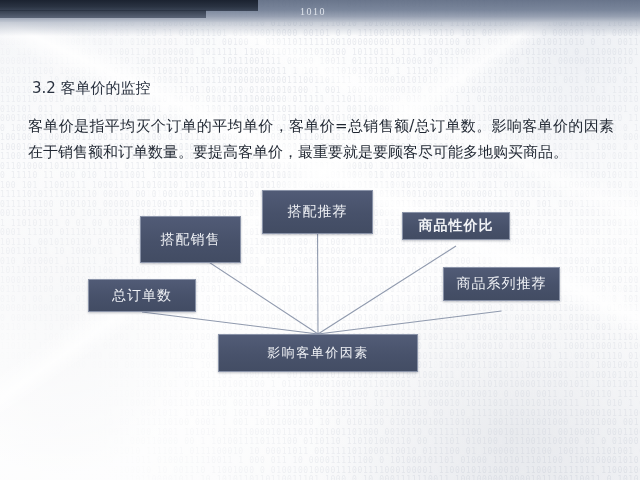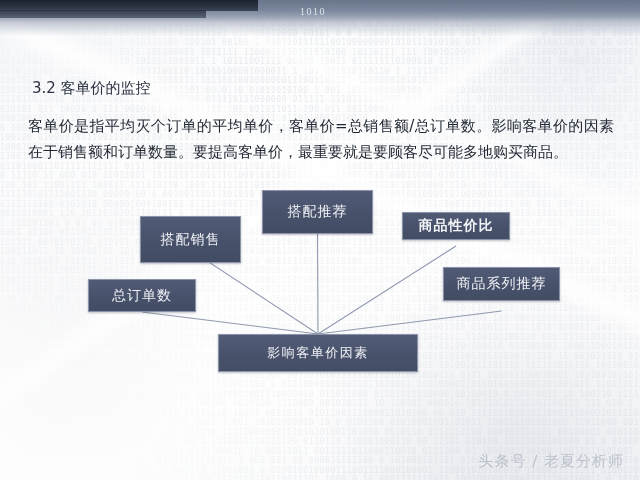--- a/index.html
+++ b/index.html
@@ -372,15 +372,14 @@
         </div>
         <div class="node" style="left: 443px; top: 267px; width: 117px; height: 34px;">
           <span>商品系列推荐</span>
         </div>
         <div class="node central" style="left: 218px; top: 334px; width: 200px; height: 38px; background: linear-gradient(rgb(82, 92, 119) 0%, rgb(72, 82, 107) 55%, rgb(67, 77, 100) 100%);">
           <span>影响客单价因素</span>
         </div>
       </div>
   </div>
 
-  <div class="watermark">头条号 / 老夏分析师</div>
 
 </div>
 
 </body></html>

